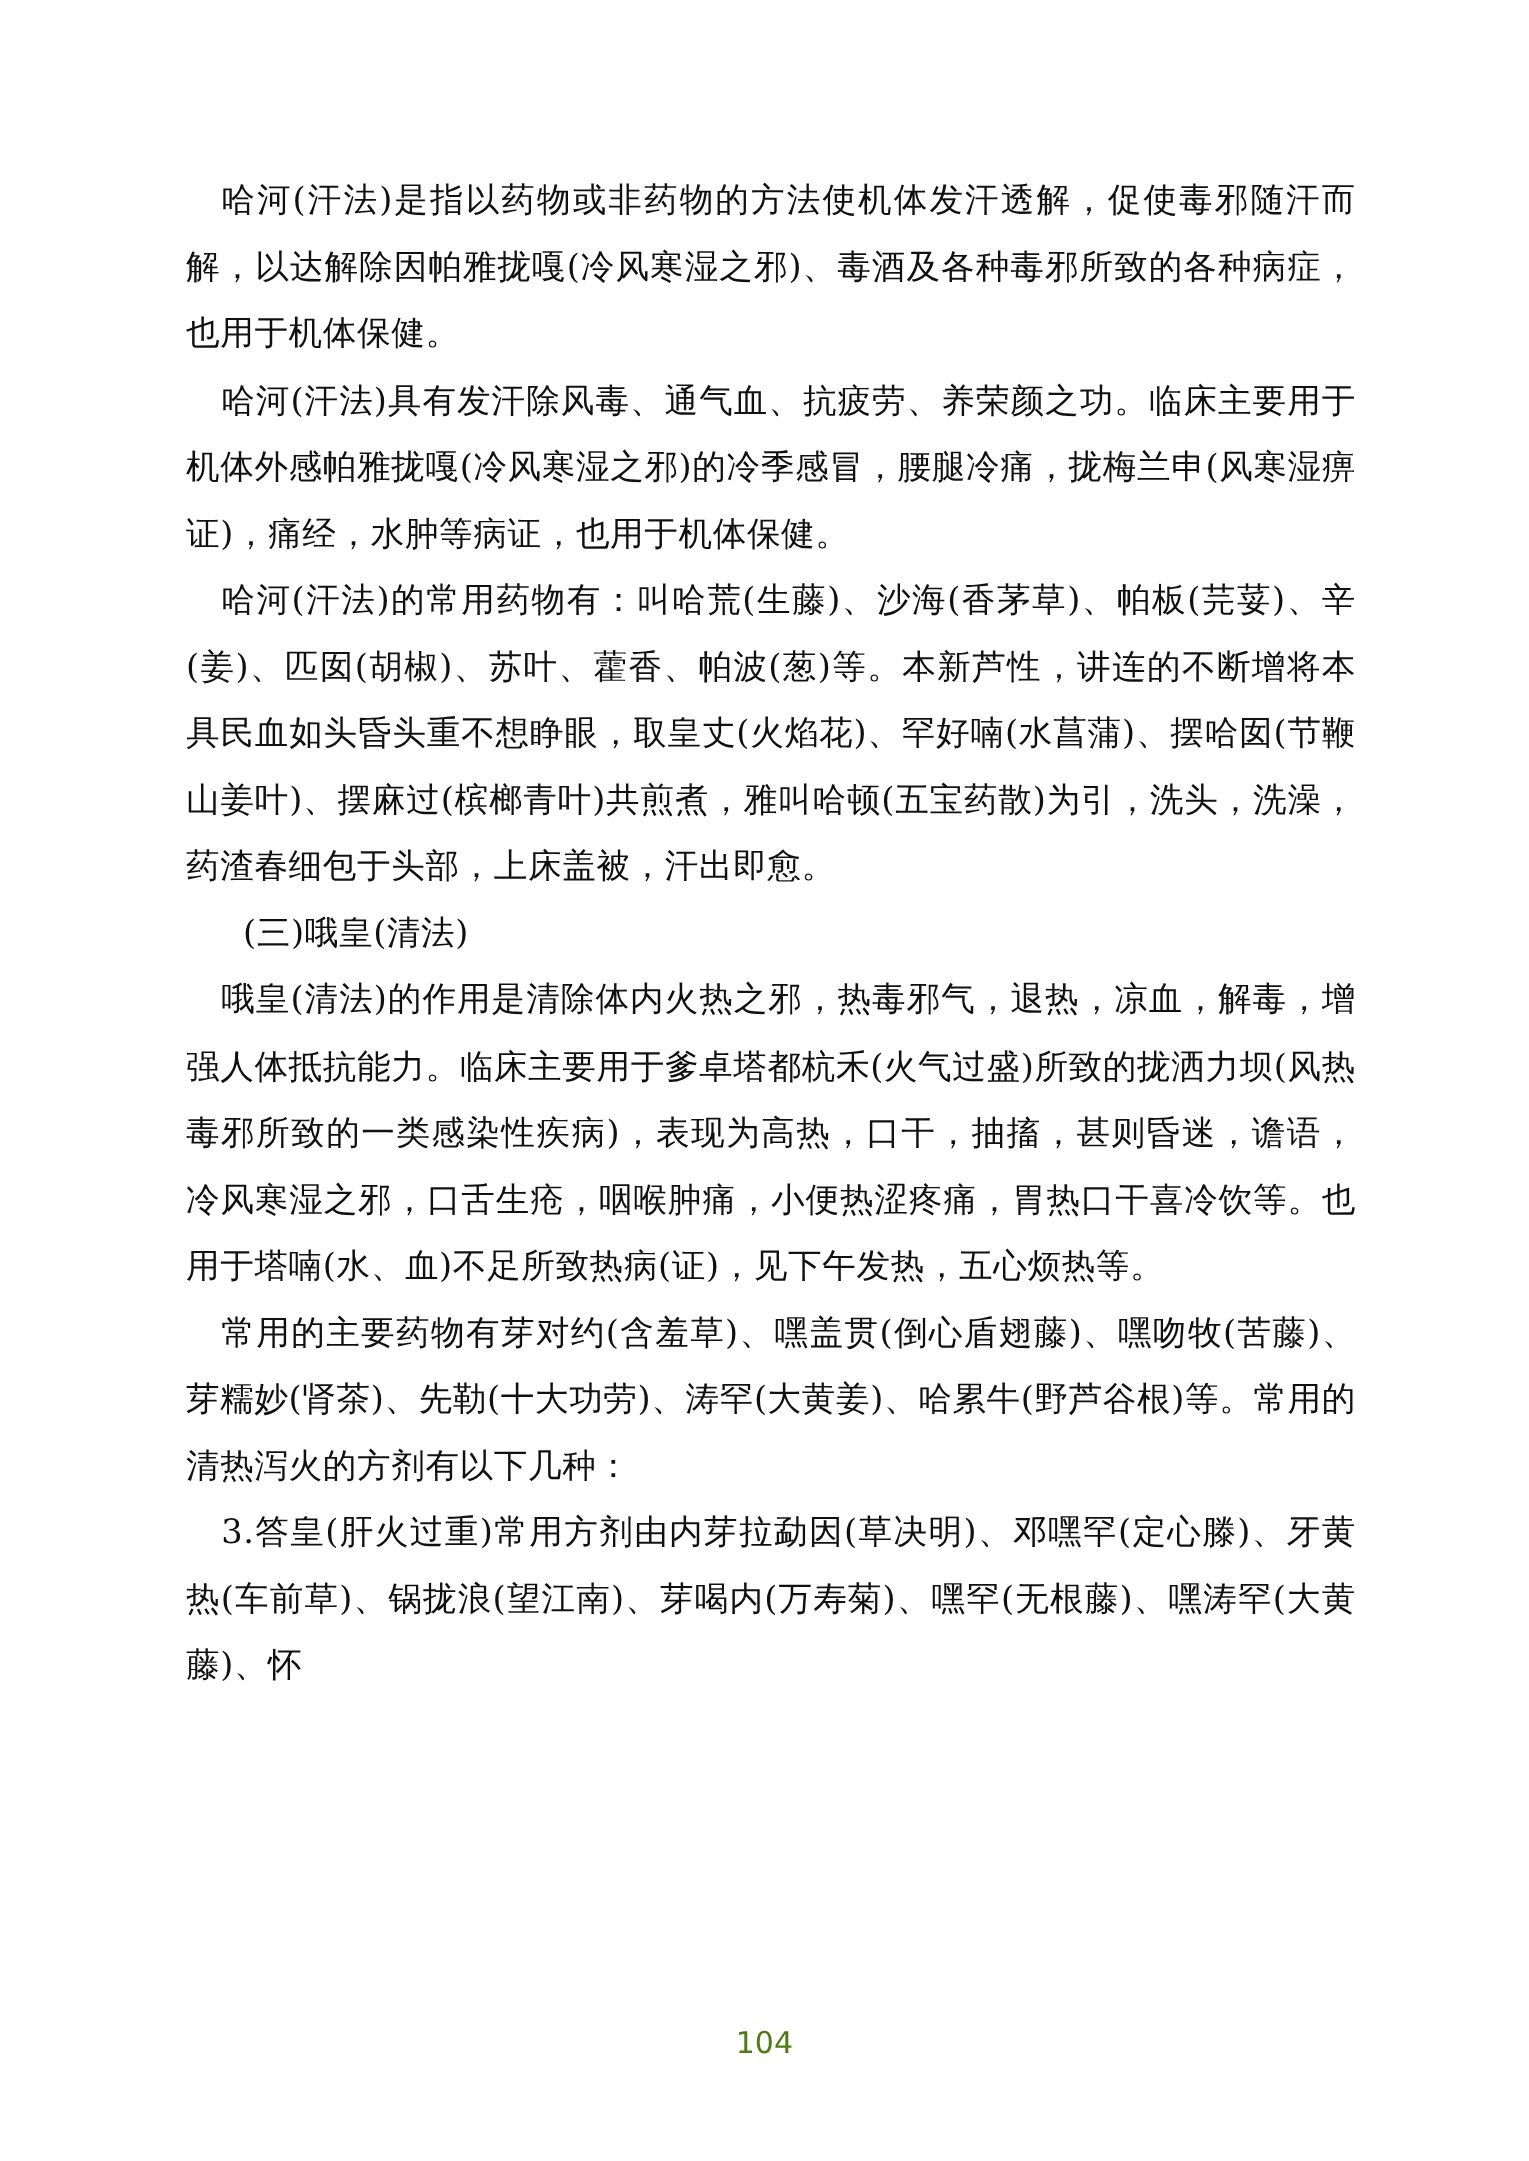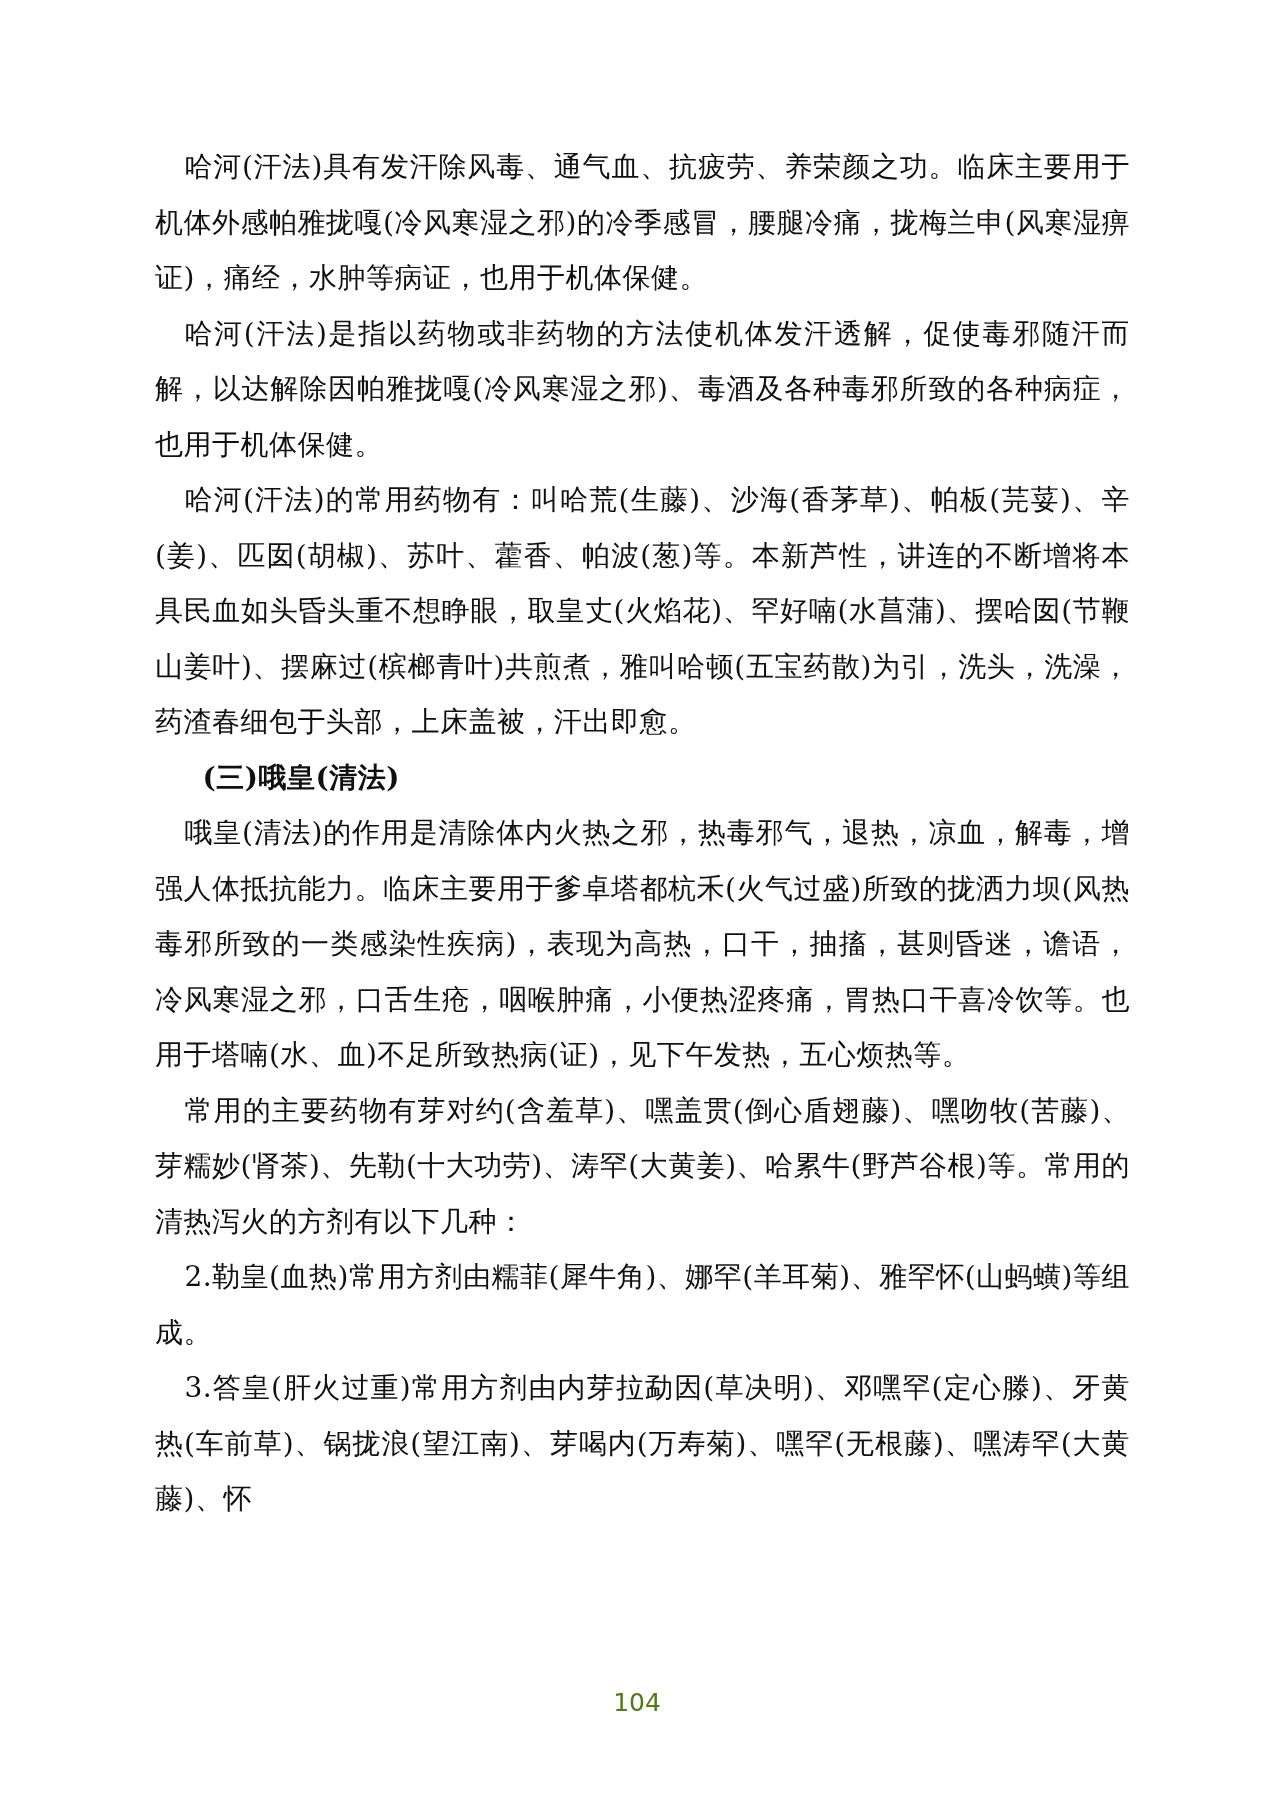--- a/index.html
+++ b/index.html
@@ -31,42 +31,40 @@
     letter-spacing: 0.5px;
   }
   .content p {
     margin: 0;
     padding: 0;
     text-indent: 1.05em;
   }
   .content p.heading {
     text-indent: 1.7em;
     text-align: left;
-    font-weight: bold;
   }
   .page-number {
     position: absolute;
     left: 0;
     top: 1688px;
     width: 1274px;
     text-align: center;
     font-size: 25px;
     line-height: 30px;
     font-family: "DejaVu Sans", "Liberation Sans", sans-serif;
     color: #4d7c0f;
   }
 </style>
 </head>
 <body>
 
 <div class="page">
   <div class="content">
+    <p>哈河(汗法)是指以药物或非药物的方法使机体发汗透解，促使毒邪随汗而解，以达解除因帕雅拢嘎(冷风寒湿之邪)、毒酒及各种毒邪所致的各种病症，也用于机体保健。</p>
     <p>哈河(汗法)具有发汗除风毒、通气血、抗疲劳、养荣颜之功。临床主要用于机体外感帕雅拢嘎(冷风寒湿之邪)的冷季感冒，腰腿冷痛，拢梅兰申(风寒湿痹证)，痛经，水肿等病证，也用于机体保健。</p>
-    <p>哈河(汗法)是指以药物或非药物的方法使机体发汗透解，促使毒邪随汗而解，以达解除因帕雅拢嘎(冷风寒湿之邪)、毒酒及各种毒邪所致的各种病症，也用于机体保健。</p>
     <p>哈河(汗法)的常用药物有：叫哈荒(生藤)、沙海(香茅草)、帕板(芫荽)、辛(姜)、匹囡(胡椒)、苏叶、藿香、帕波(葱)等。本新芦性，讲连的不断增将本具民血如头昏头重不想睁眼，取皇丈(火焰花)、罕好喃(水菖蒲)、摆哈囡(节鞭山姜叶)、摆麻过(槟榔青叶)共煎煮，雅叫哈顿(五宝药散)为引，洗头，洗澡，药渣春细包于头部，上床盖被，汗出即愈。</p>
     <p class="heading">(三)哦皇(清法)</p>
     <p>哦皇(清法)的作用是清除体内火热之邪，热毒邪气，退热，凉血，解毒，增强人体抵抗能力。临床主要用于爹卓塔都杭禾(火气过盛)所致的拢洒力坝(风热毒邪所致的一类感染性疾病)，表现为高热，口干，抽搐，甚则昏迷，谵语，冷风寒湿之邪，口舌生疮，咽喉肿痛，小便热涩疼痛，胃热口干喜冷饮等。也用于塔喃(水、血)不足所致热病(证)，见下午发热，五心烦热等。</p>
     <p>常用的主要药物有芽对约(含羞草)、嘿盖贯(倒心盾翅藤)、嘿吻牧(苦藤)、芽糯妙(肾茶)、先勒(十大功劳)、涛罕(大黄姜)、哈累牛(野芦谷根)等。常用的清热泻火的方剂有以下几种：</p>
-    <p>2.勒皇(血热)常用方剂由糯菲(犀牛角)、娜罕(羊耳菊)、雅罕怀(山蚂蟥)等组成。</p>
     <p>3.答皇(肝火过重)常用方剂由内芽拉勐因(草决明)、邓嘿罕(定心滕)、牙黄热(车前草)、锅拢浪(望江南)、芽喝内(万寿菊)、嘿罕(无根藤)、嘿涛罕(大黄藤)、怀</p>
   </div>
   <div class="page-number">104</div>
 </div>
 
 </body></html>

